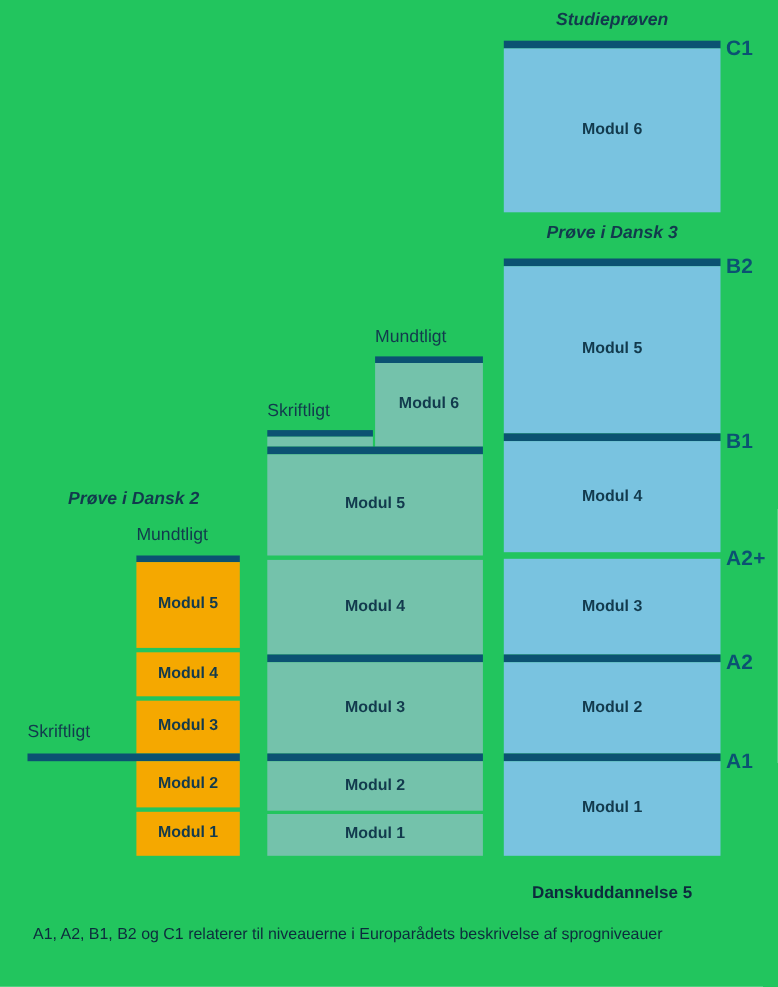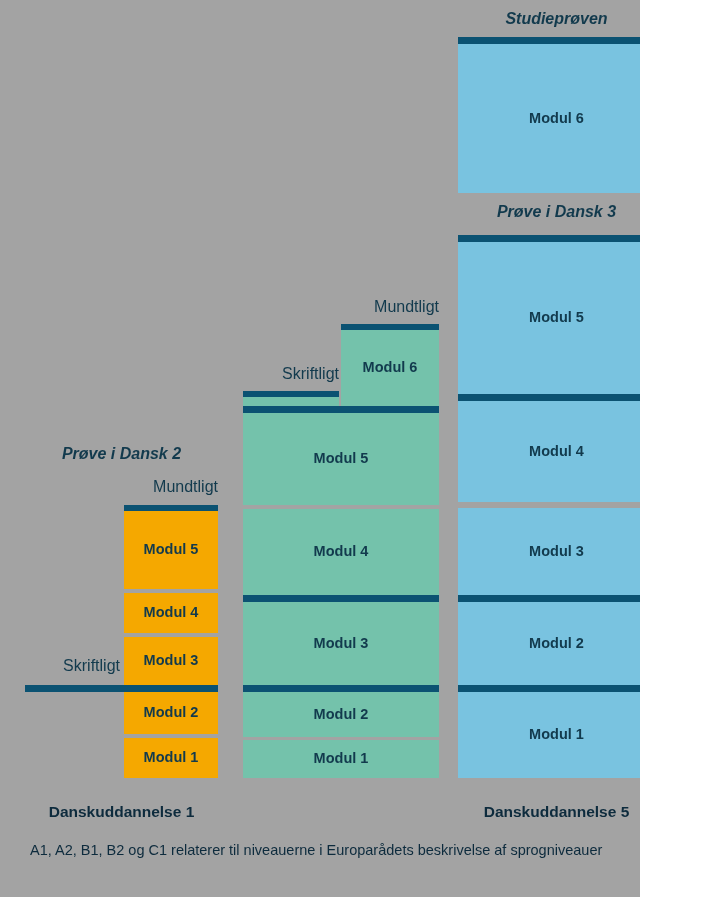--- a/index.html
+++ b/index.html
@@ -4,23 +4,23 @@
 <style>
   html, body {
     margin: 0;
     padding: 0;
   }
   body {
     font-family: "Liberation Sans", sans-serif;
   }
   #diagram {
     position: relative;
-    width: 640px;
+    width: 707px;
     height: 897px;
-    background: #a3a3a3;
+    background: #22c55e;
     overflow: hidden;
   }
 
   
   .block {
     position: absolute;
     box-sizing: border-box;
     display: flex;
     align-items: center;
     justify-content: center;
@@ -65,21 +65,21 @@
     text-align: center;
     font-family: "Liberation Sans", sans-serif;
   }
 
   
   .sub-label {
     position: absolute;
     font-size: 16px;
     color: #123a4d;
     white-space: nowrap;
-    text-align: right;
+    text-align: left;
     font-family: "Liberation Sans", sans-serif;
   }
 
   
   .col-footer {
     position: absolute;
     font-weight: bold;
     font-size: 15.5px;
     color: #0d2b3d;
     white-space: nowrap;
@@ -160,18 +160,17 @@
   <div class="block orange" style="left:124px; top:692px; width:94px; height:42px;">Modul 2</div>
   <div class="block orange" style="left:124px; top:738px; width:94px; height:40px;">Modul 1</div>
 
   <div class="level" style="left:660px; top:34px;">C1</div>
   <div class="level" style="left:660px; top:232px;">B2</div>
   <div class="level" style="left:660px; top:391px;">B1</div>
   <div class="level" style="left:660px; top:498px;">A2+</div>
   <div class="level" style="left:660px; top:592px;text-align:center;">A2</div>
   <div class="level" style="left:660px; top:682px;">A1</div>
 
-  <div class="col-footer" style="left:25px; top:803px; width:193px;">Danskuddannelse 1</div>
   <div class="col-footer" style="left:458px; top:803px; width:197px;">Danskuddannelse 5</div>
 
   <div class="footnote" style="left:30px; top:842px;">A1, A2, B1, B2 og C1 relaterer til niveauerne i Europarådets beskrivelse af sprogniveauer</div>
 
 </div>
 
 </body></html>

